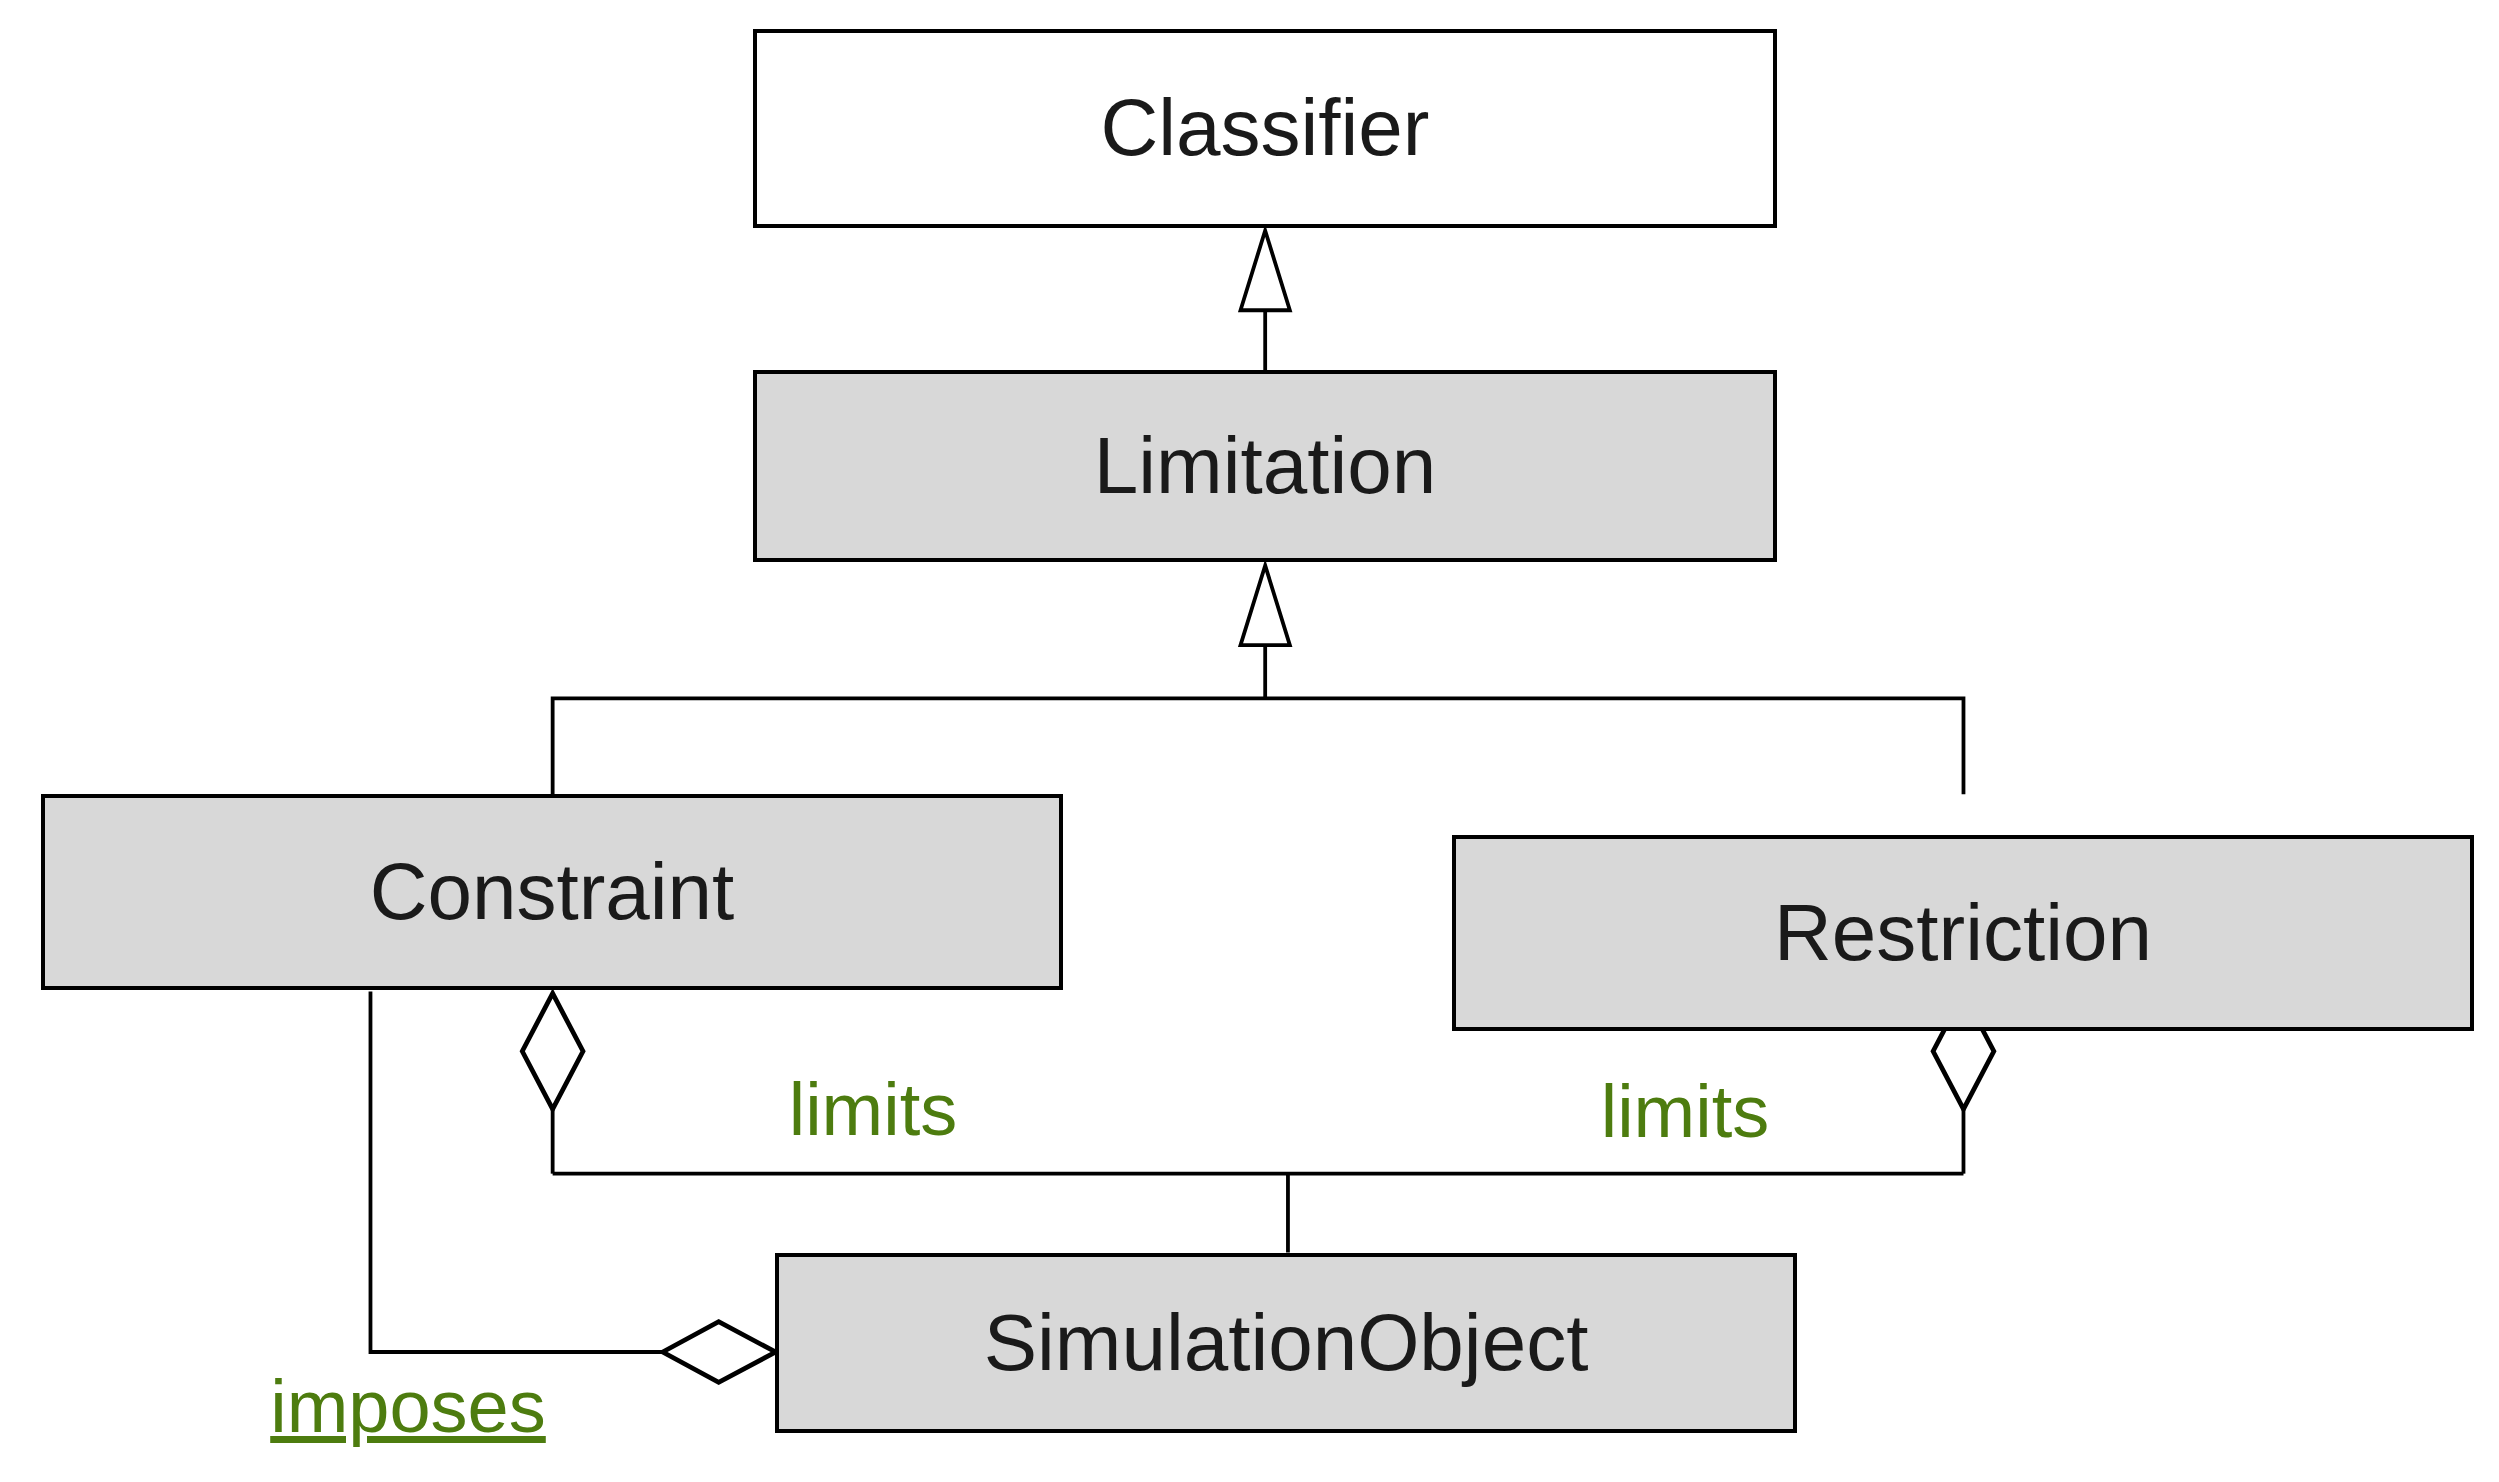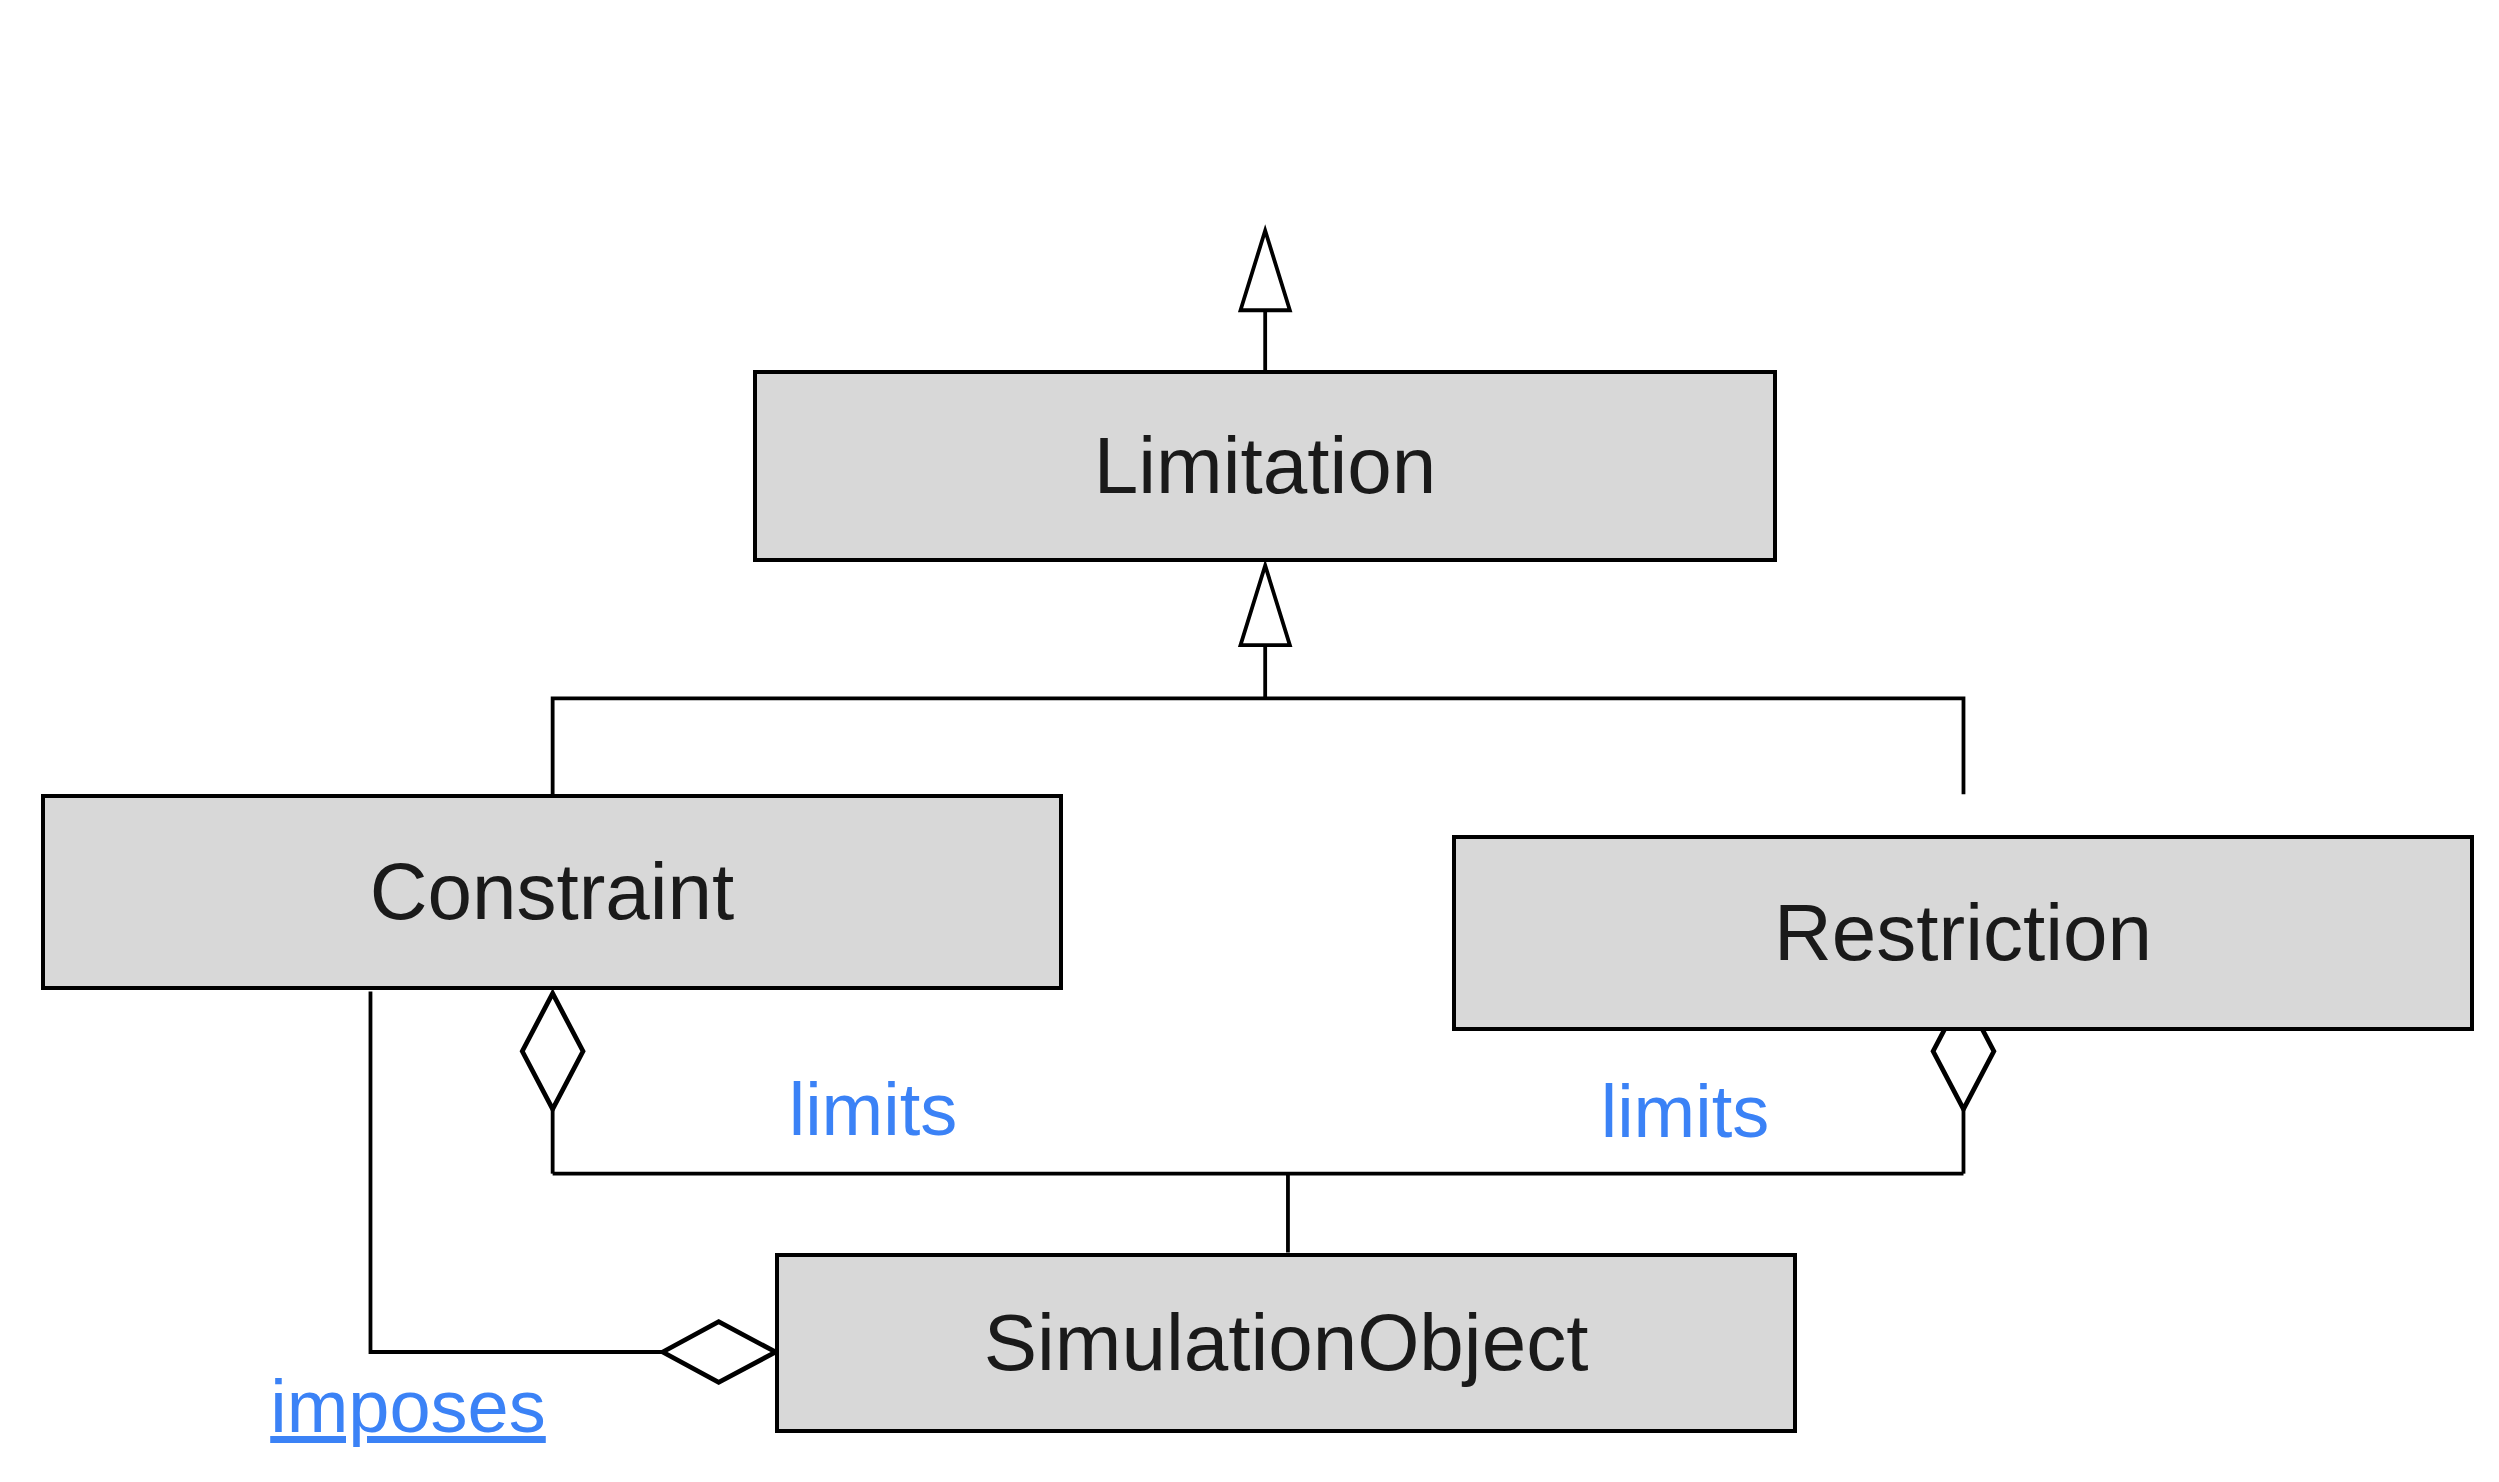--- a/index.html
+++ b/index.html
@@ -32,21 +32,21 @@
   .node.white { background: #ffffff; }
   .node-classifier       { left: 753px;  top: 28.5px;   width: 1024px; height: 199px; }
   .node-limitation       { left: 753px;  top: 370px;  width: 1024px; height: 192px; }
   .node-constraint       { left: 41px;   top: 794px;  width: 1022px; height: 196px; }
   .node-restriction      { left: 1452px; top: 794px;  width: 1022px; height: 196px; margin-top: 41px; }
   .node-simulationobject { left: 775px;  top: 1253px; width: 1022px; height: 180px; }
   .edge-label {
     position: absolute;
     transform: translate(-50%, -50%);
     font-size: 74px;
-    color: #3b82f6;
+    color: #4d7c0f;
     line-height: 1;
     white-space: nowrap;
   }
   .label-limits-left  { left: 873px;  top: 1110px; }
   .label-limits-right { left: 1685px; top: 1112px; }
   .label-imposes      { left: 408px;  top: 1407px; text-decoration: underline; }
 </style>
 </head>
 <body>
 
@@ -66,20 +66,23 @@
 
     <polygon points="2069,1047 2037,1108 2069,1169 2101,1108" fill="#ffffff" stroke="#000000" stroke-width="5"></polygon>
     <path d="M2069 1169 L2069 1237" fill="none" stroke="#000000" stroke-width="4"></path>
 
     <path d="M582 1237 L2069 1237 M1357 1237 L1357 1320" fill="none" stroke="#000000" stroke-width="4"></path>
 
     <path d="M390 1045 L390 1425 L698 1425" fill="none" stroke="#000000" stroke-width="4"></path>
     <polygon points="698,1425 757,1393 817,1425 757,1457" fill="#ffffff" stroke="#000000" stroke-width="5"></polygon>
   </svg>
 
+  <div class="node white node-classifier">
+    <span>Classifier</span>
+  </div>
 
   <div class="node node-limitation">
     <span>Limitation</span>
   </div>
 
   <div class="node node-constraint">
     <span>Constraint</span>
   </div>
 
   <div class="node node-restriction">

